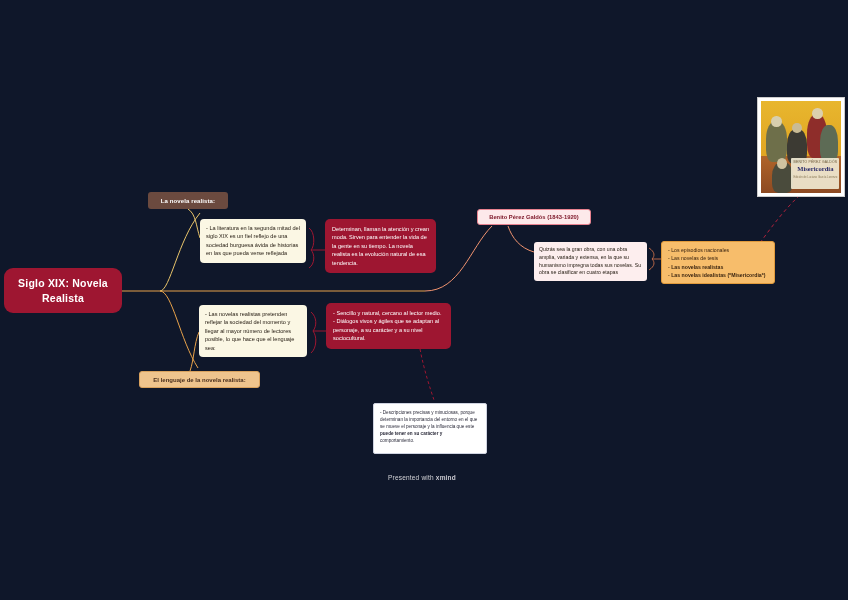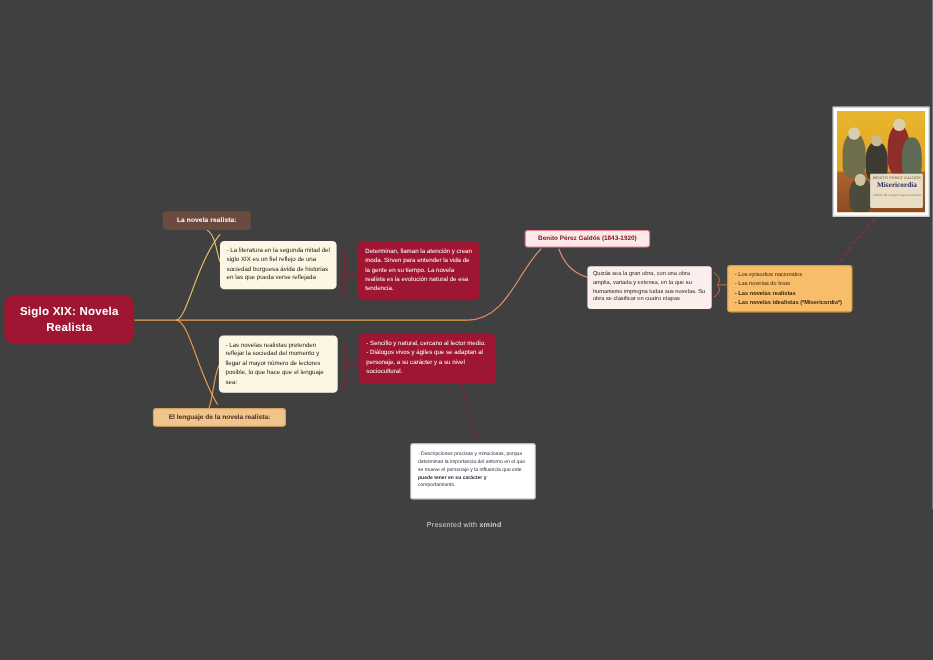--- a/index.html
+++ b/index.html
@@ -10,21 +10,21 @@
     width: 848px;
     height: 600px;
     background: #ffffff;
     font-family: "Liberation Sans", sans-serif;
     overflow: hidden;
   }
   #canvas {
     position: relative;
     width: 848px;
     height: 600px;
-    background: #404040;
+    background: #0f172a;
   }
   #wires {
     position: absolute;
     left: 0;
     top: 0;
     width: 848px;
     height: 600px;
     pointer-events: none;
   }
 

